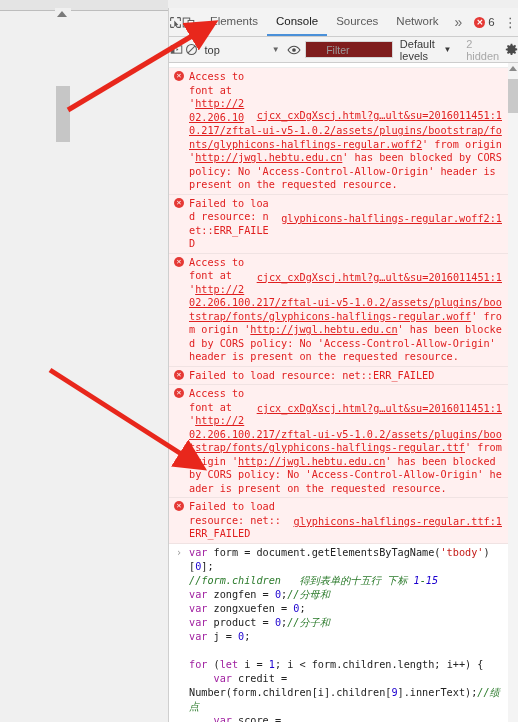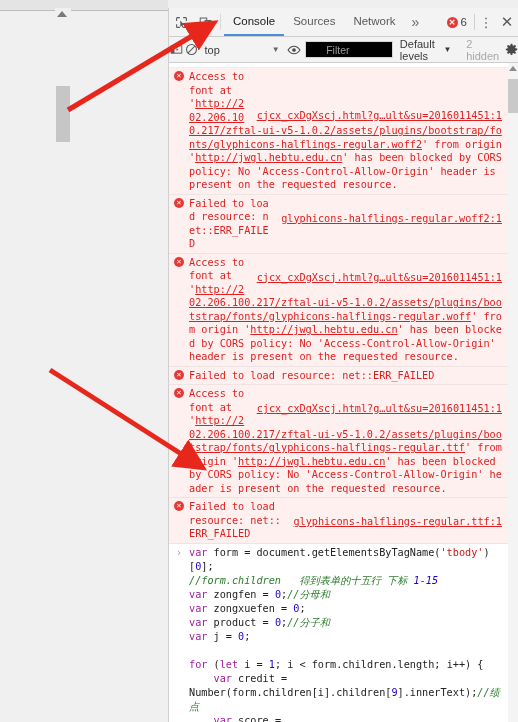--- a/index.html
+++ b/index.html
@@ -84,21 +84,21 @@
     background:#f3f3f3;border-bottom:1px solid #cdcdcd;
     display:flex;align-items:center;font-size:11px;color:#5a5a5a;
   }
   .fb-icon{width:22px;display:flex;align-items:center;justify-content:center;cursor:pointer;}
   .ctx-select{
     display:flex;align-items:center;flex:0 0 auto;
     padding-left:6px;cursor:pointer;color:#3a3a3a;font-size:11px;
   }
   .ctx-caret{margin-left:52px;font-size:8px;color:#666;}
   .filter-input{
-    width:68px;height:15px;background:#000000;border:1px solid #d6d6d6;
+    width:68px;height:15px;background:#7f1d1d;border:1px solid #d6d6d6;
     font-size:10.5px;color:#9a9a9a;
     display:flex;align-items:center;padding:0 20px;margin:0 4px;
     font-family:"Liberation Sans",sans-serif;
   }
   .levels{display:flex;align-items:center;gap:3px;cursor:pointer;color:#3a3a3a;font-size:11px;padding:0 3px;}
   .levels .caret{font-size:8px;}
   .hidden-count{color:#a8a8a8;font-size:11px;padding:0 5px;}
   .gear{width:22px;display:flex;align-items:center;justify-content:center;cursor:pointer;}
 
   
@@ -197,20 +197,21 @@
         </svg>
       </div>
       <div class="tb-icon">
         <svg width="13" height="13" viewBox="0 0 16 16">
           <rect x="1.5" y="2.5" width="8" height="11" stroke="#5a5a5a" stroke-width="1.2" fill="none"></rect>
           <rect x="7.5" y="5.5" width="7" height="8" stroke="#5a5a5a" stroke-width="1.2" fill="#fff"></rect>
         </svg>
       </div>
       <div class="tb-sep"></div>
 
+      <div class="tab">Elements</div>
       <div class="tab active">Console</div>
       <div class="tab">Sources</div>
       <div class="tab">Network</div>
       <div class="tab-more">»</div>
 
       <div class="tb-spacer"></div>
 
       <div class="errbadge">
         <span class="errdot">✕</span>
         <span class="errnum">6</span>

